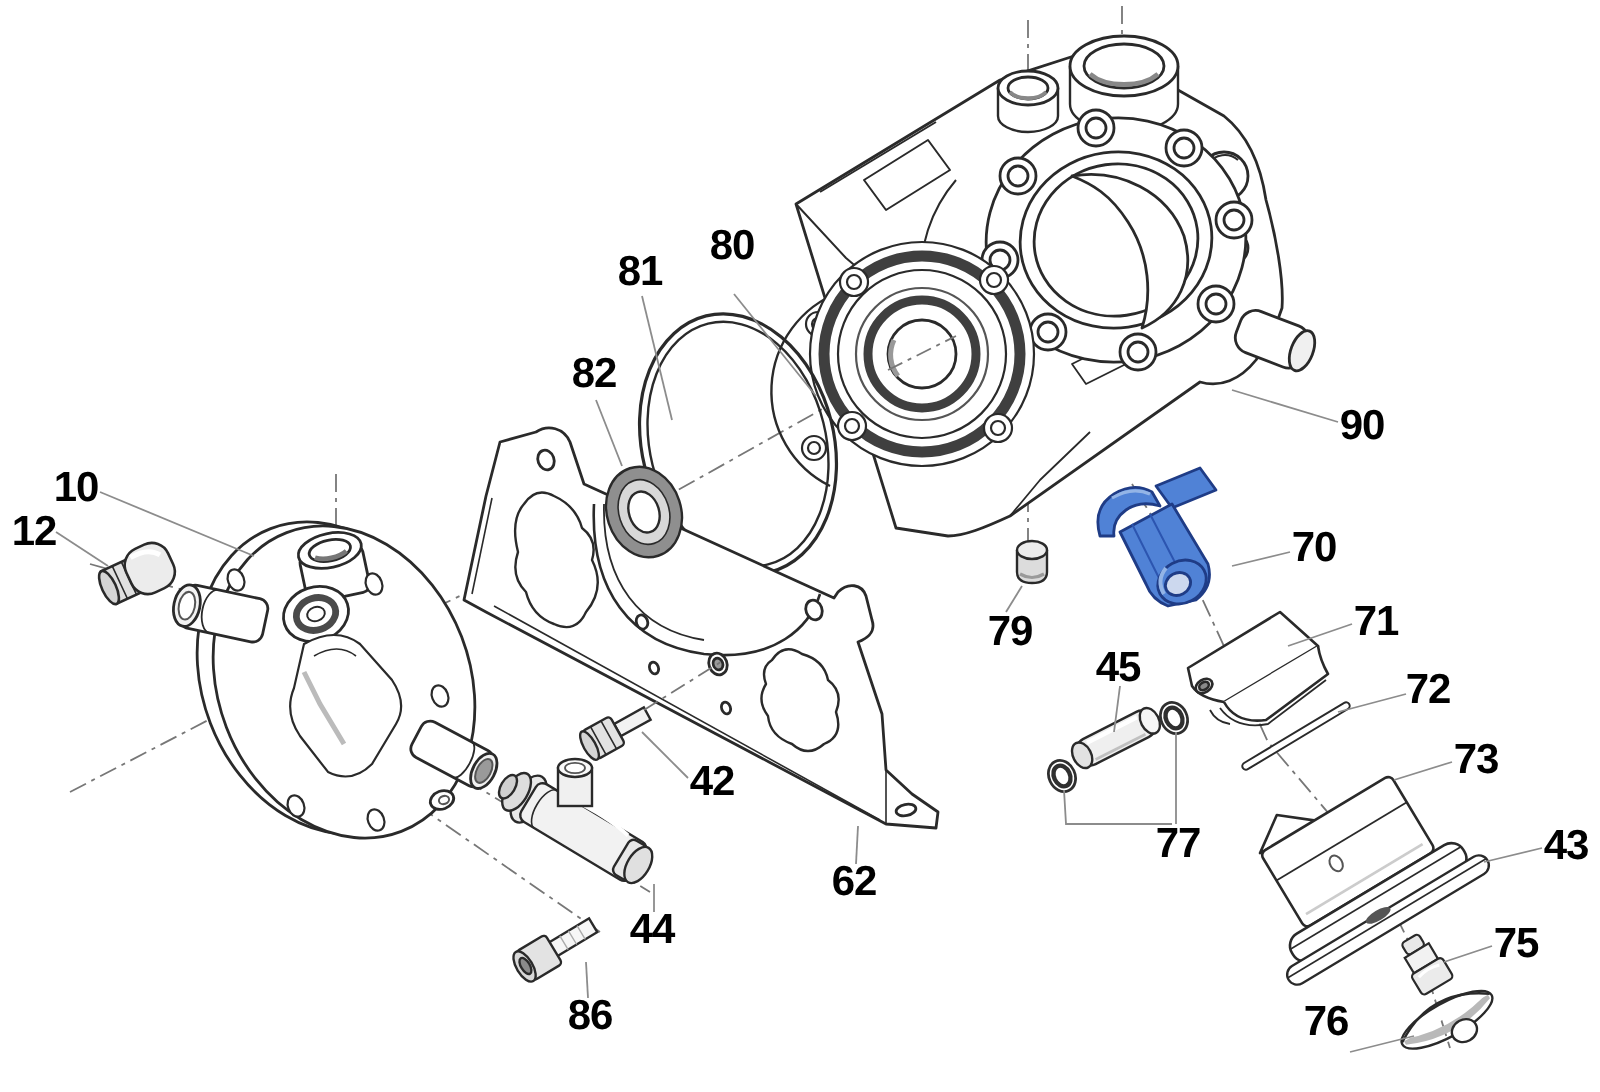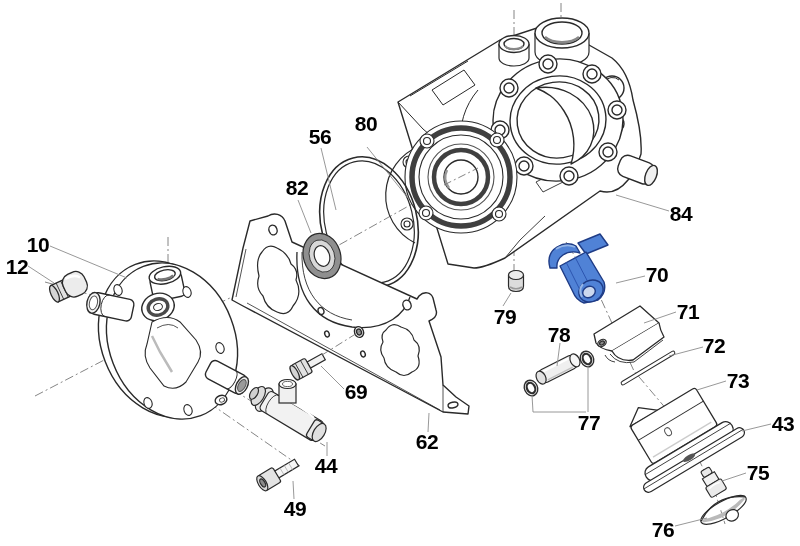--- a/index.html
+++ b/index.html
@@ -346,32 +346,32 @@
     <path d="M428,432 L429,413"></path>
     <path d="M327,456 L327,442"></path>
     <path d="M294,499 L293,481"></path>
   </g>
 
   <path d="M322,355 L362,330" stroke="#777" stroke-width="0.9" fill="none" stroke-dasharray="8 3 2 3"></path>
 </svg>
 
 <div class="lbl" style="left:17px;top:266px">12</div>
 <div class="lbl" style="left:38px;top:244px">10</div>
-<div class="lbl" style="left:681px;top:213px">84</div>
+<div class="lbl" style="left:681px;top:213px">90</div>
 <div class="lbl" style="left:657px;top:274px">70</div>
 <div class="lbl" style="left:688px;top:311px">71</div>
 <div class="lbl" style="left:714px;top:345px">72</div>
 <div class="lbl" style="left:738px;top:380px">73</div>
 <div class="lbl" style="left:783px;top:423px">43</div>
 <div class="lbl" style="left:758px;top:472px">75</div>
-<div class="lbl" style="left:663px;top:529px">76</div>
+<div class="lbl" style="left:663px;top:511px">76</div>
 <div class="lbl" style="left:589px;top:422px">77</div>
-<div class="lbl" style="left:559px;top:334px">78</div>
+<div class="lbl" style="left:559px;top:334px">45</div>
 <div class="lbl" style="left:505px;top:316px">79</div>
 <div class="lbl" style="left:366px;top:123px">80</div>
-<div class="lbl" style="left:320px;top:136px">56</div>
+<div class="lbl" style="left:320px;top:136px">81</div>
 <div class="lbl" style="left:297px;top:187px">82</div>
-<div class="lbl" style="left:356px;top:391px">69</div>
+<div class="lbl" style="left:356px;top:391px">42</div>
 <div class="lbl" style="left:427px;top:441px">62</div>
 <div class="lbl" style="left:326px;top:465px">44</div>
-<div class="lbl" style="left:295px;top:508px">49</div>
+<div class="lbl" style="left:295px;top:508px">86</div>
 
 </div>
 
 </body></html>

